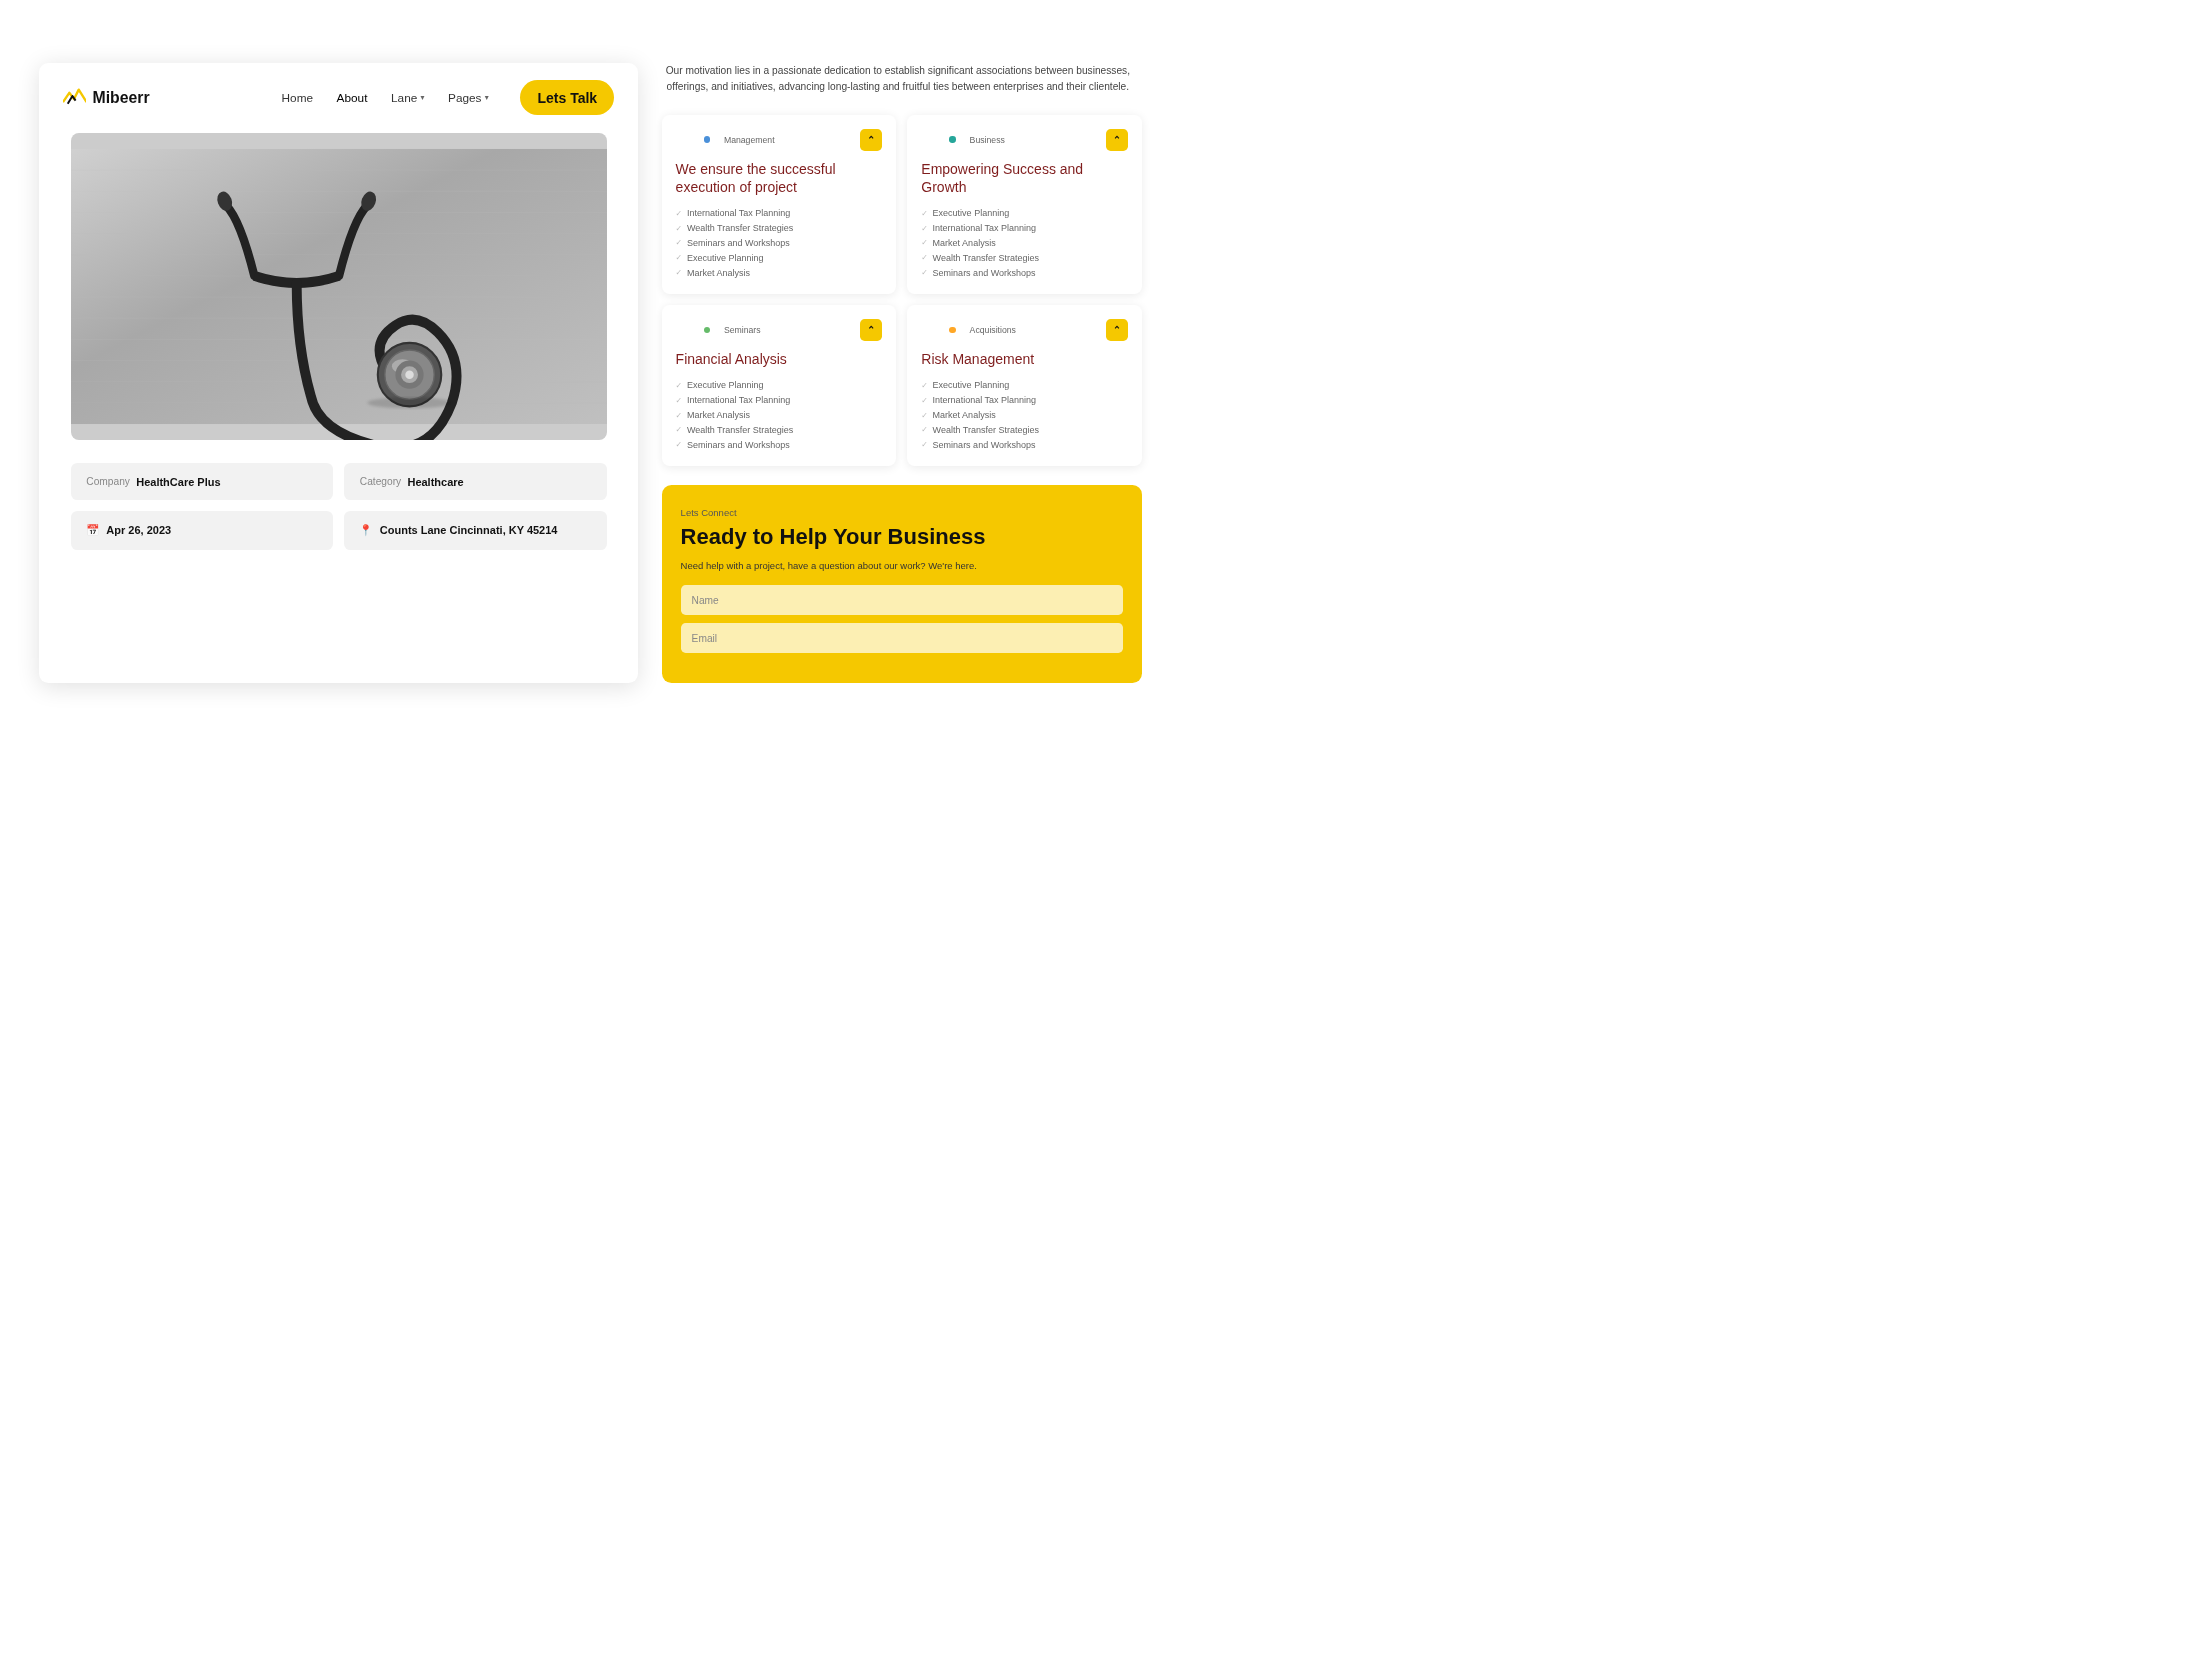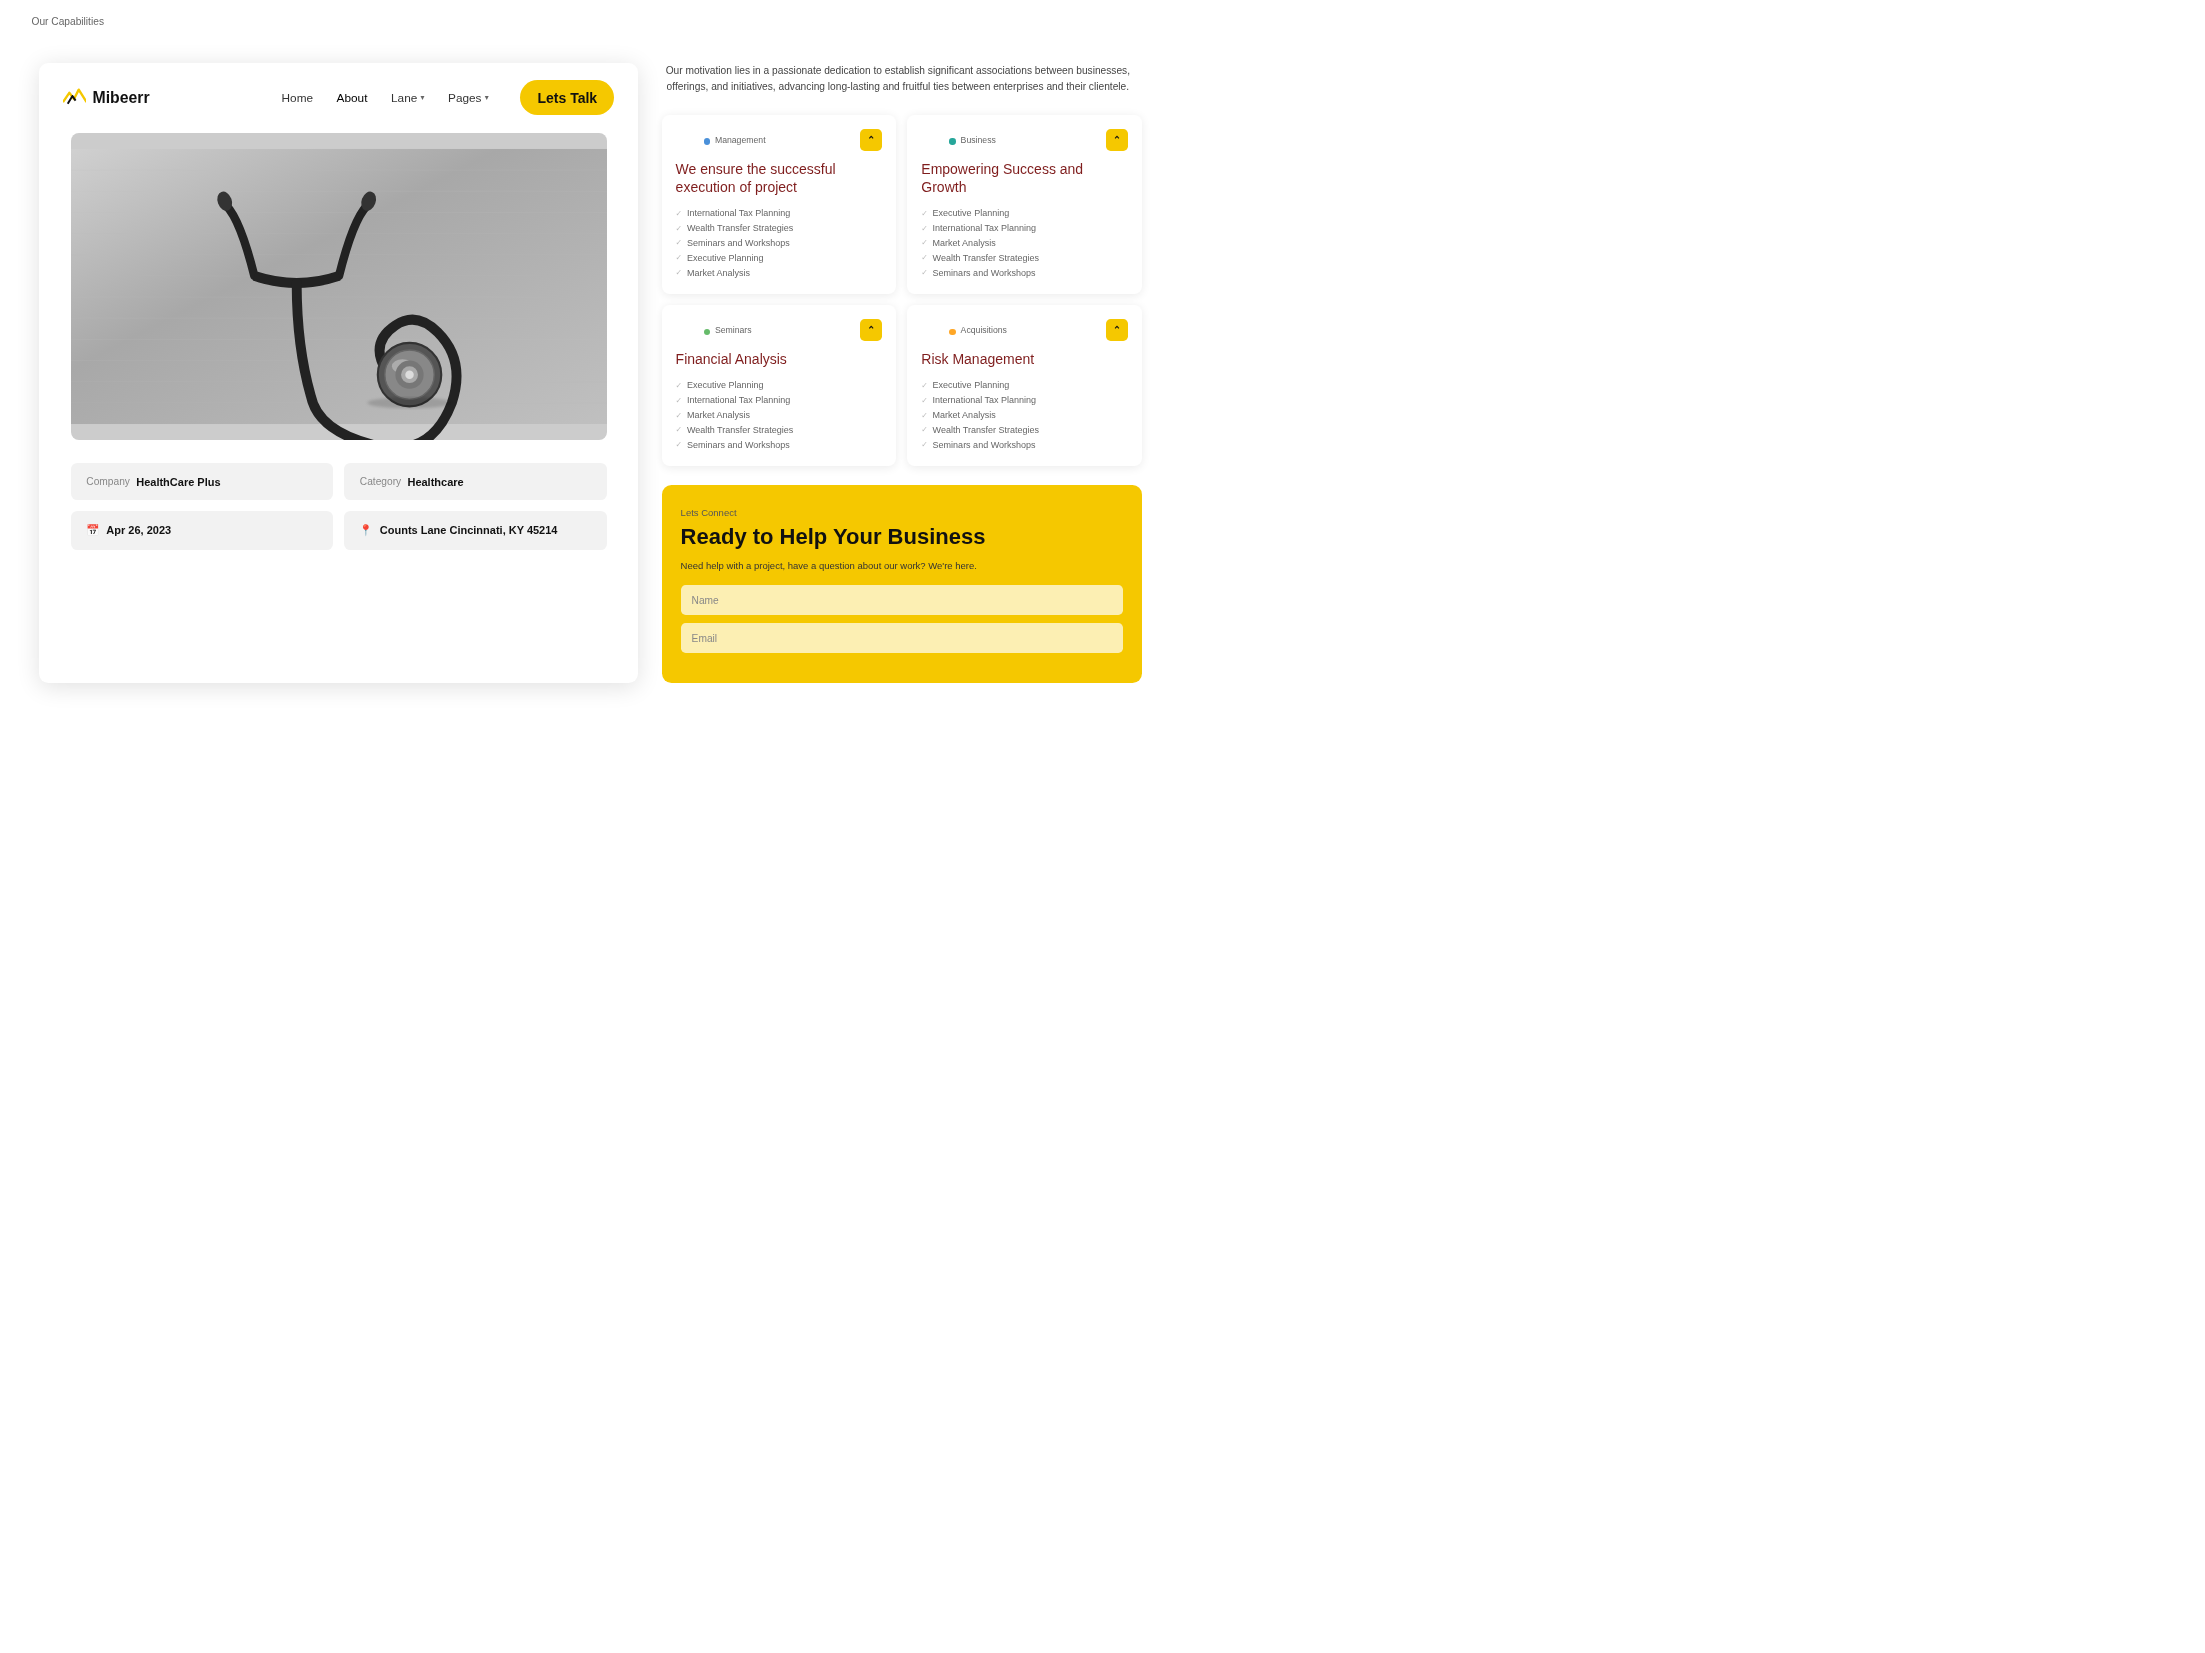--- a/index.html
+++ b/index.html
@@ -224,22 +224,22 @@
 
     .capability-card-header {
       display: flex;
       align-items: center;
       justify-content: space-between;
       margin-bottom: 9.5px;
     }
 
     .capability-tag {
       display: flex;
-      align-items: flex-end;
-      gap: 5px;
+      align-items: center;
+      gap: 14px;
       font-size: 8.7px;
       color: #666;
       padding-left: 28px;
     }
 
     .capability-tag-dot {
       width: 6.3px;
       height: 6.3px;
       border-radius: 50%;
       background: #aaa;
@@ -335,21 +335,20 @@
     .cta-input::placeholder {
       color: #888;
     }
   </style>
 </head>
 <body>
 
 <div class="bg-page"></div>
 
 <div class="bg-top-section">
-  <div class="bg-capabilities-label">Our Capabilities</div>
 </div>
 
 <div class="main-wrapper">
 
   <div class="left-card">
 
     <nav class="navbar">
       <div class="logo-area">
         <svg class="logo-icon" viewBox="0 0 30 24" fill="none">
           <path d="M0 18 L8 6 L14 14 L20 2 L30 18" stroke="#f5c800" stroke-width="3" fill="none" stroke-linejoin="round"></path>

